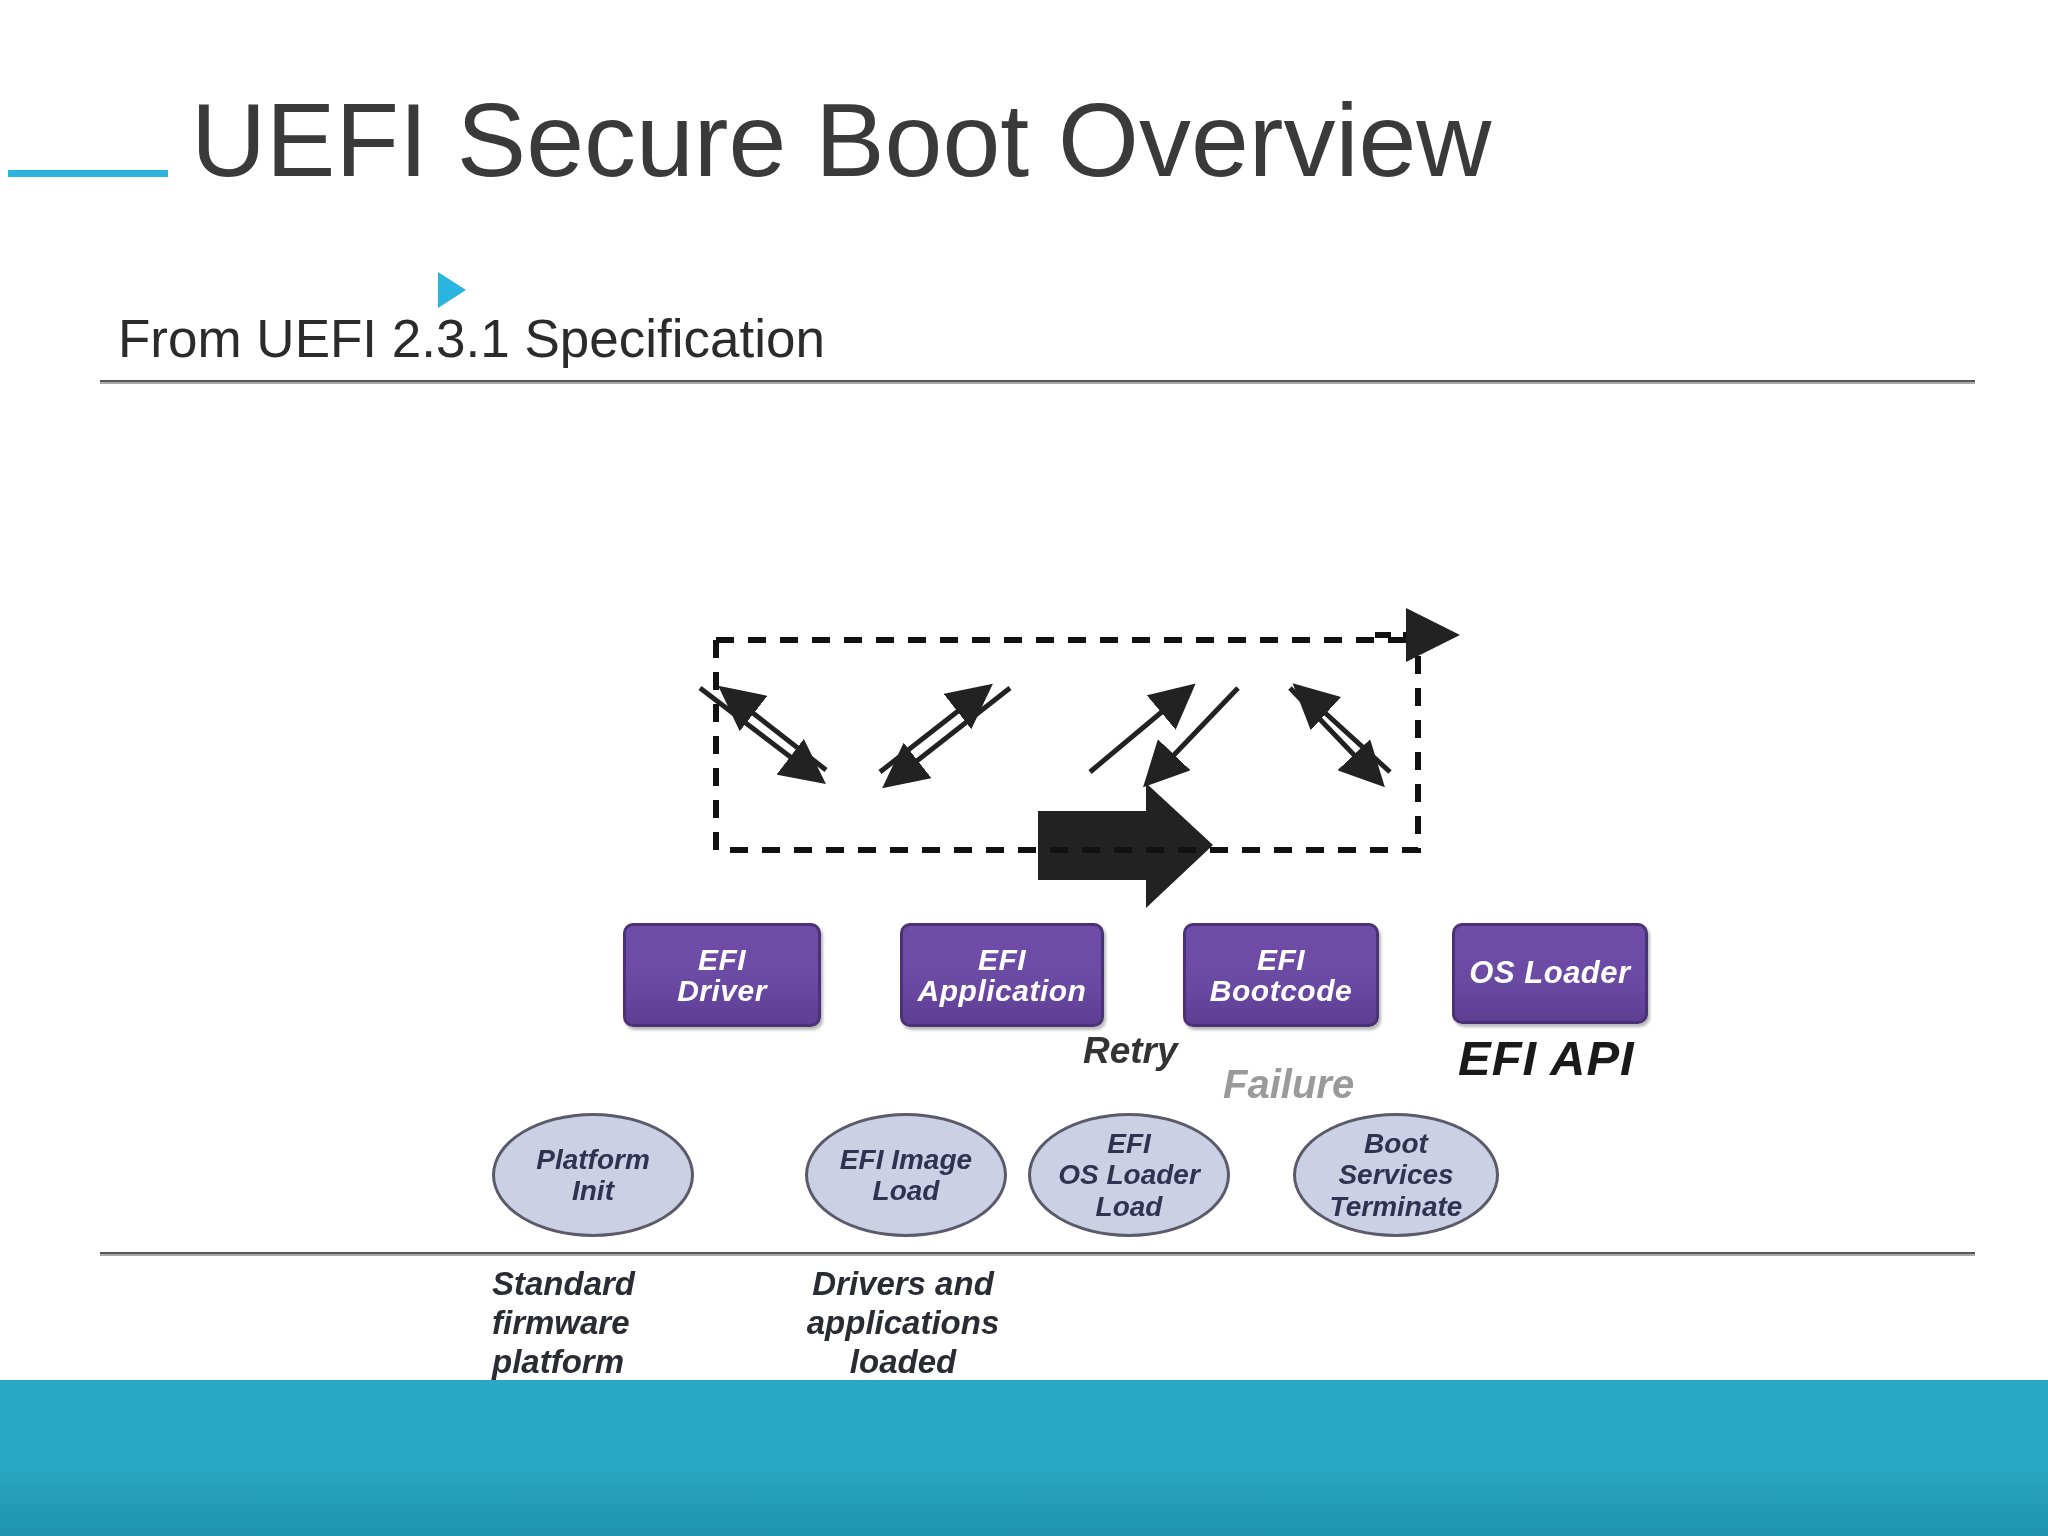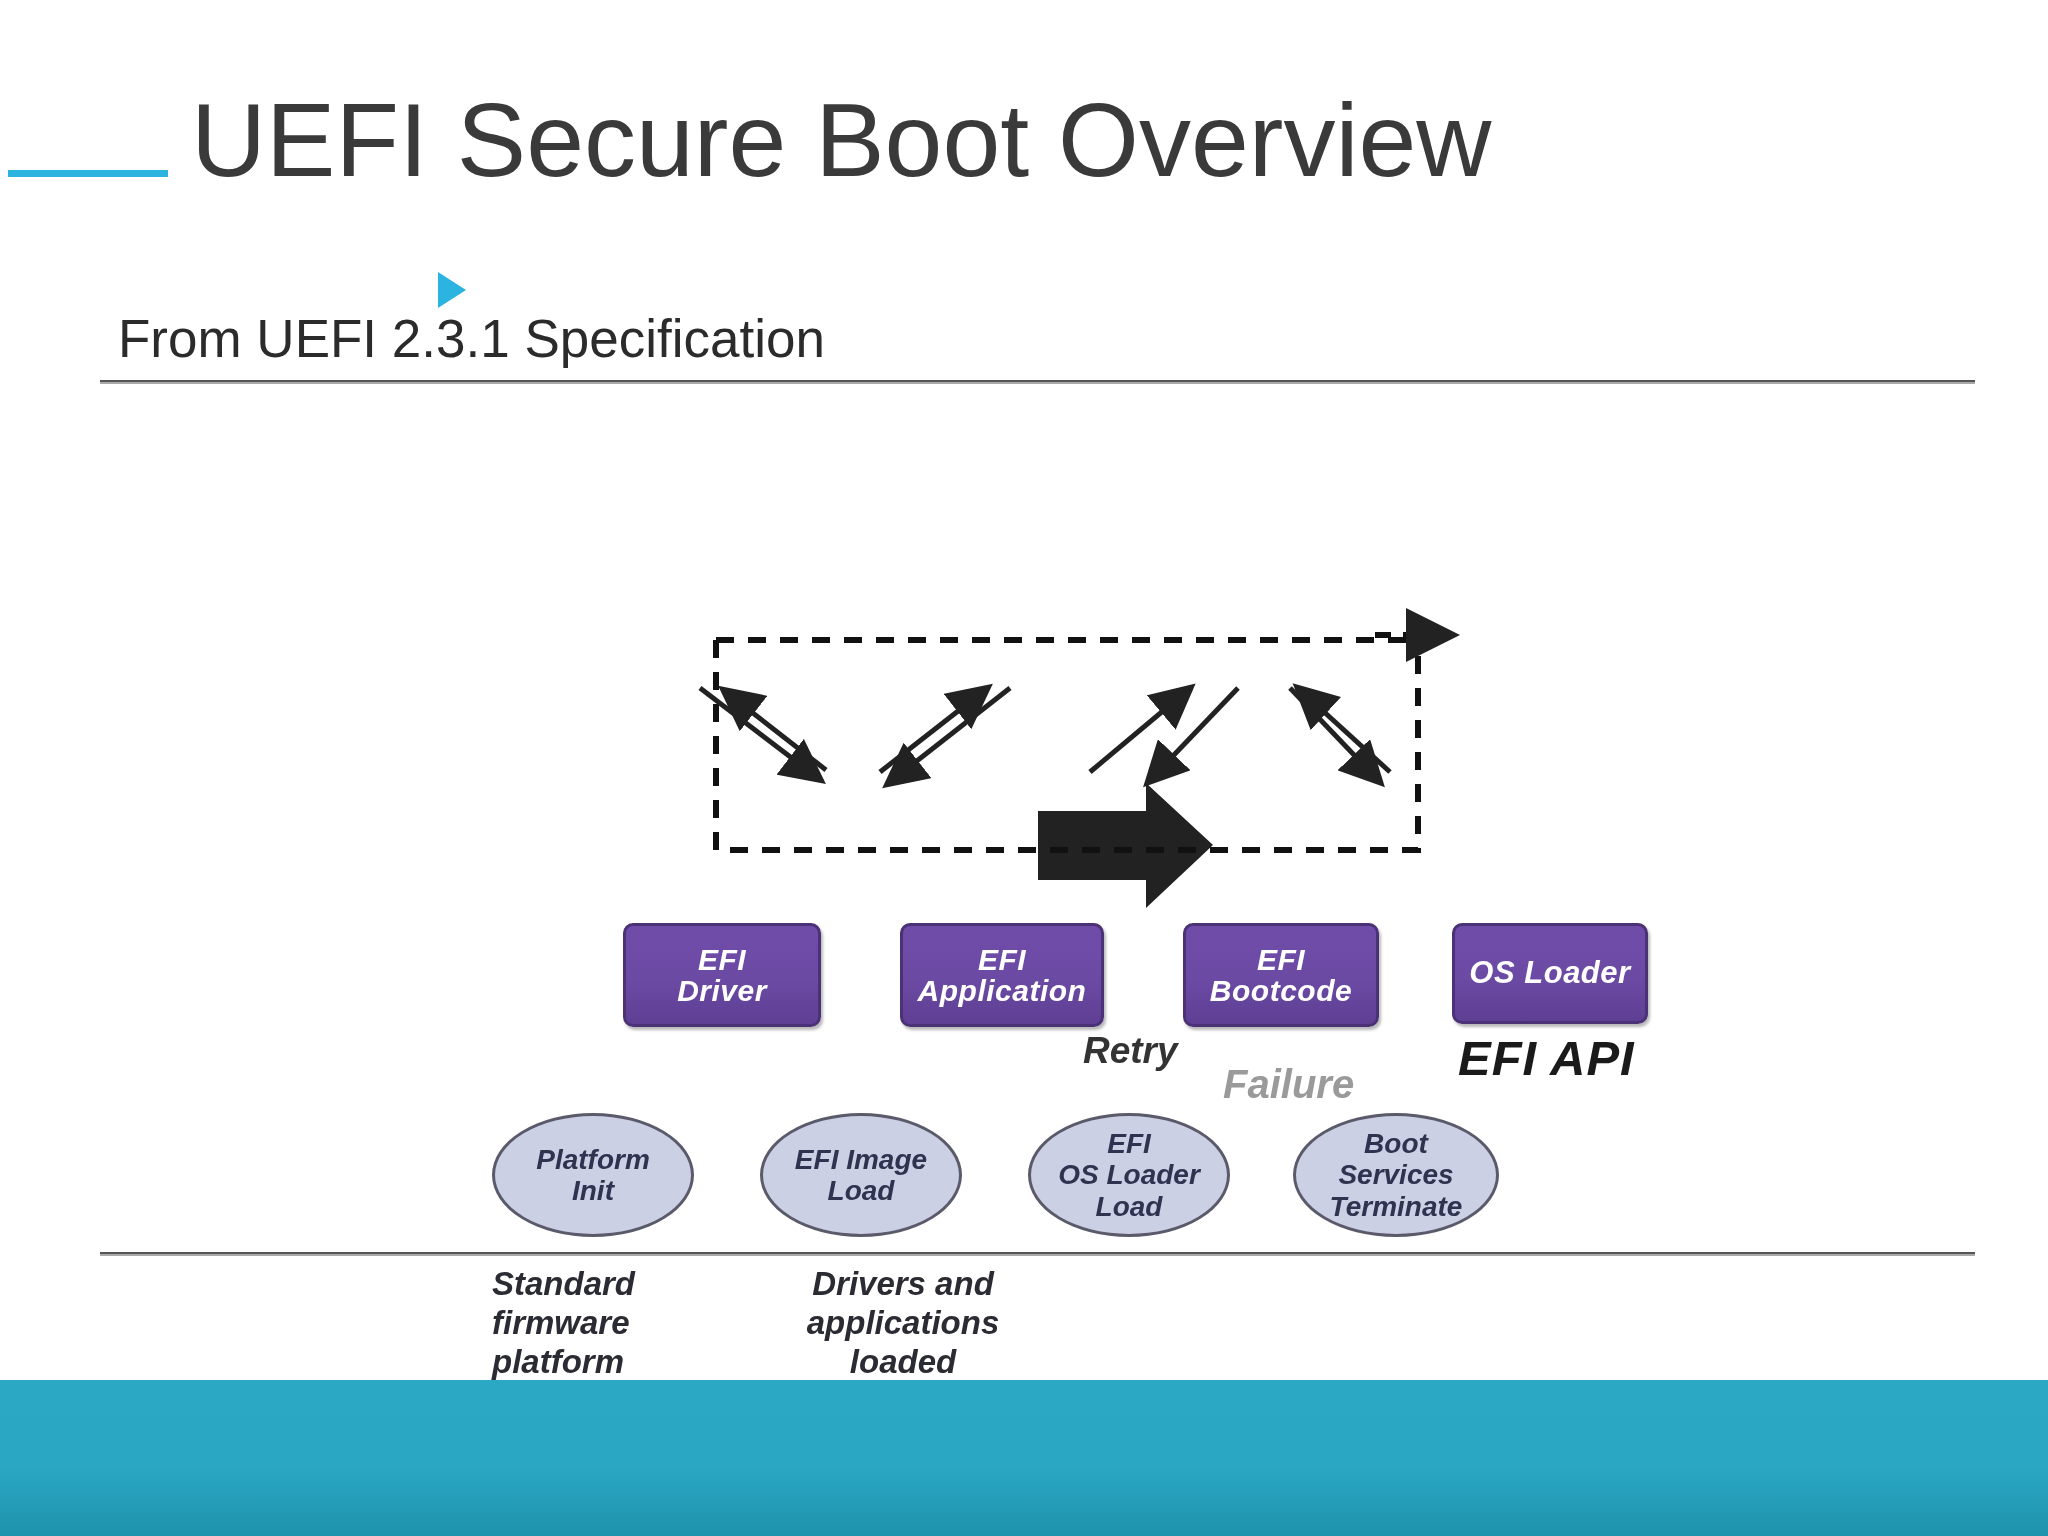--- a/index.html
+++ b/index.html
@@ -151,21 +151,21 @@
     color: #2f3350;
     font-weight: bold;
     font-size: 28px;
     line-height: 1.12;
     display: flex;
     align-items: center;
     justify-content: center;
     text-align: center;
   }
   #ell-platform-init   { left: 492px; top: 773px; width: 196px; height: 118px; }
-  #ell-efi-image-load  { left: 760px; top: 773px; width: 196px; height: 118px; }
+  #ell-efi-image-load  { left: 805px; top: 773px; width: 196px; height: 118px; }
   #ell-efi-osloader    { left: 1028px; top: 773px; width: 196px; height: 118px; }
   #ell-boot-services   { left: 1293px; top: 773px; width: 200px; height: 118px; }
 
   
   .cap {
     position: absolute;
     font-size: 33px;
     font-weight: bold;
     color: #2b2b33;
     line-height: 1.18;

